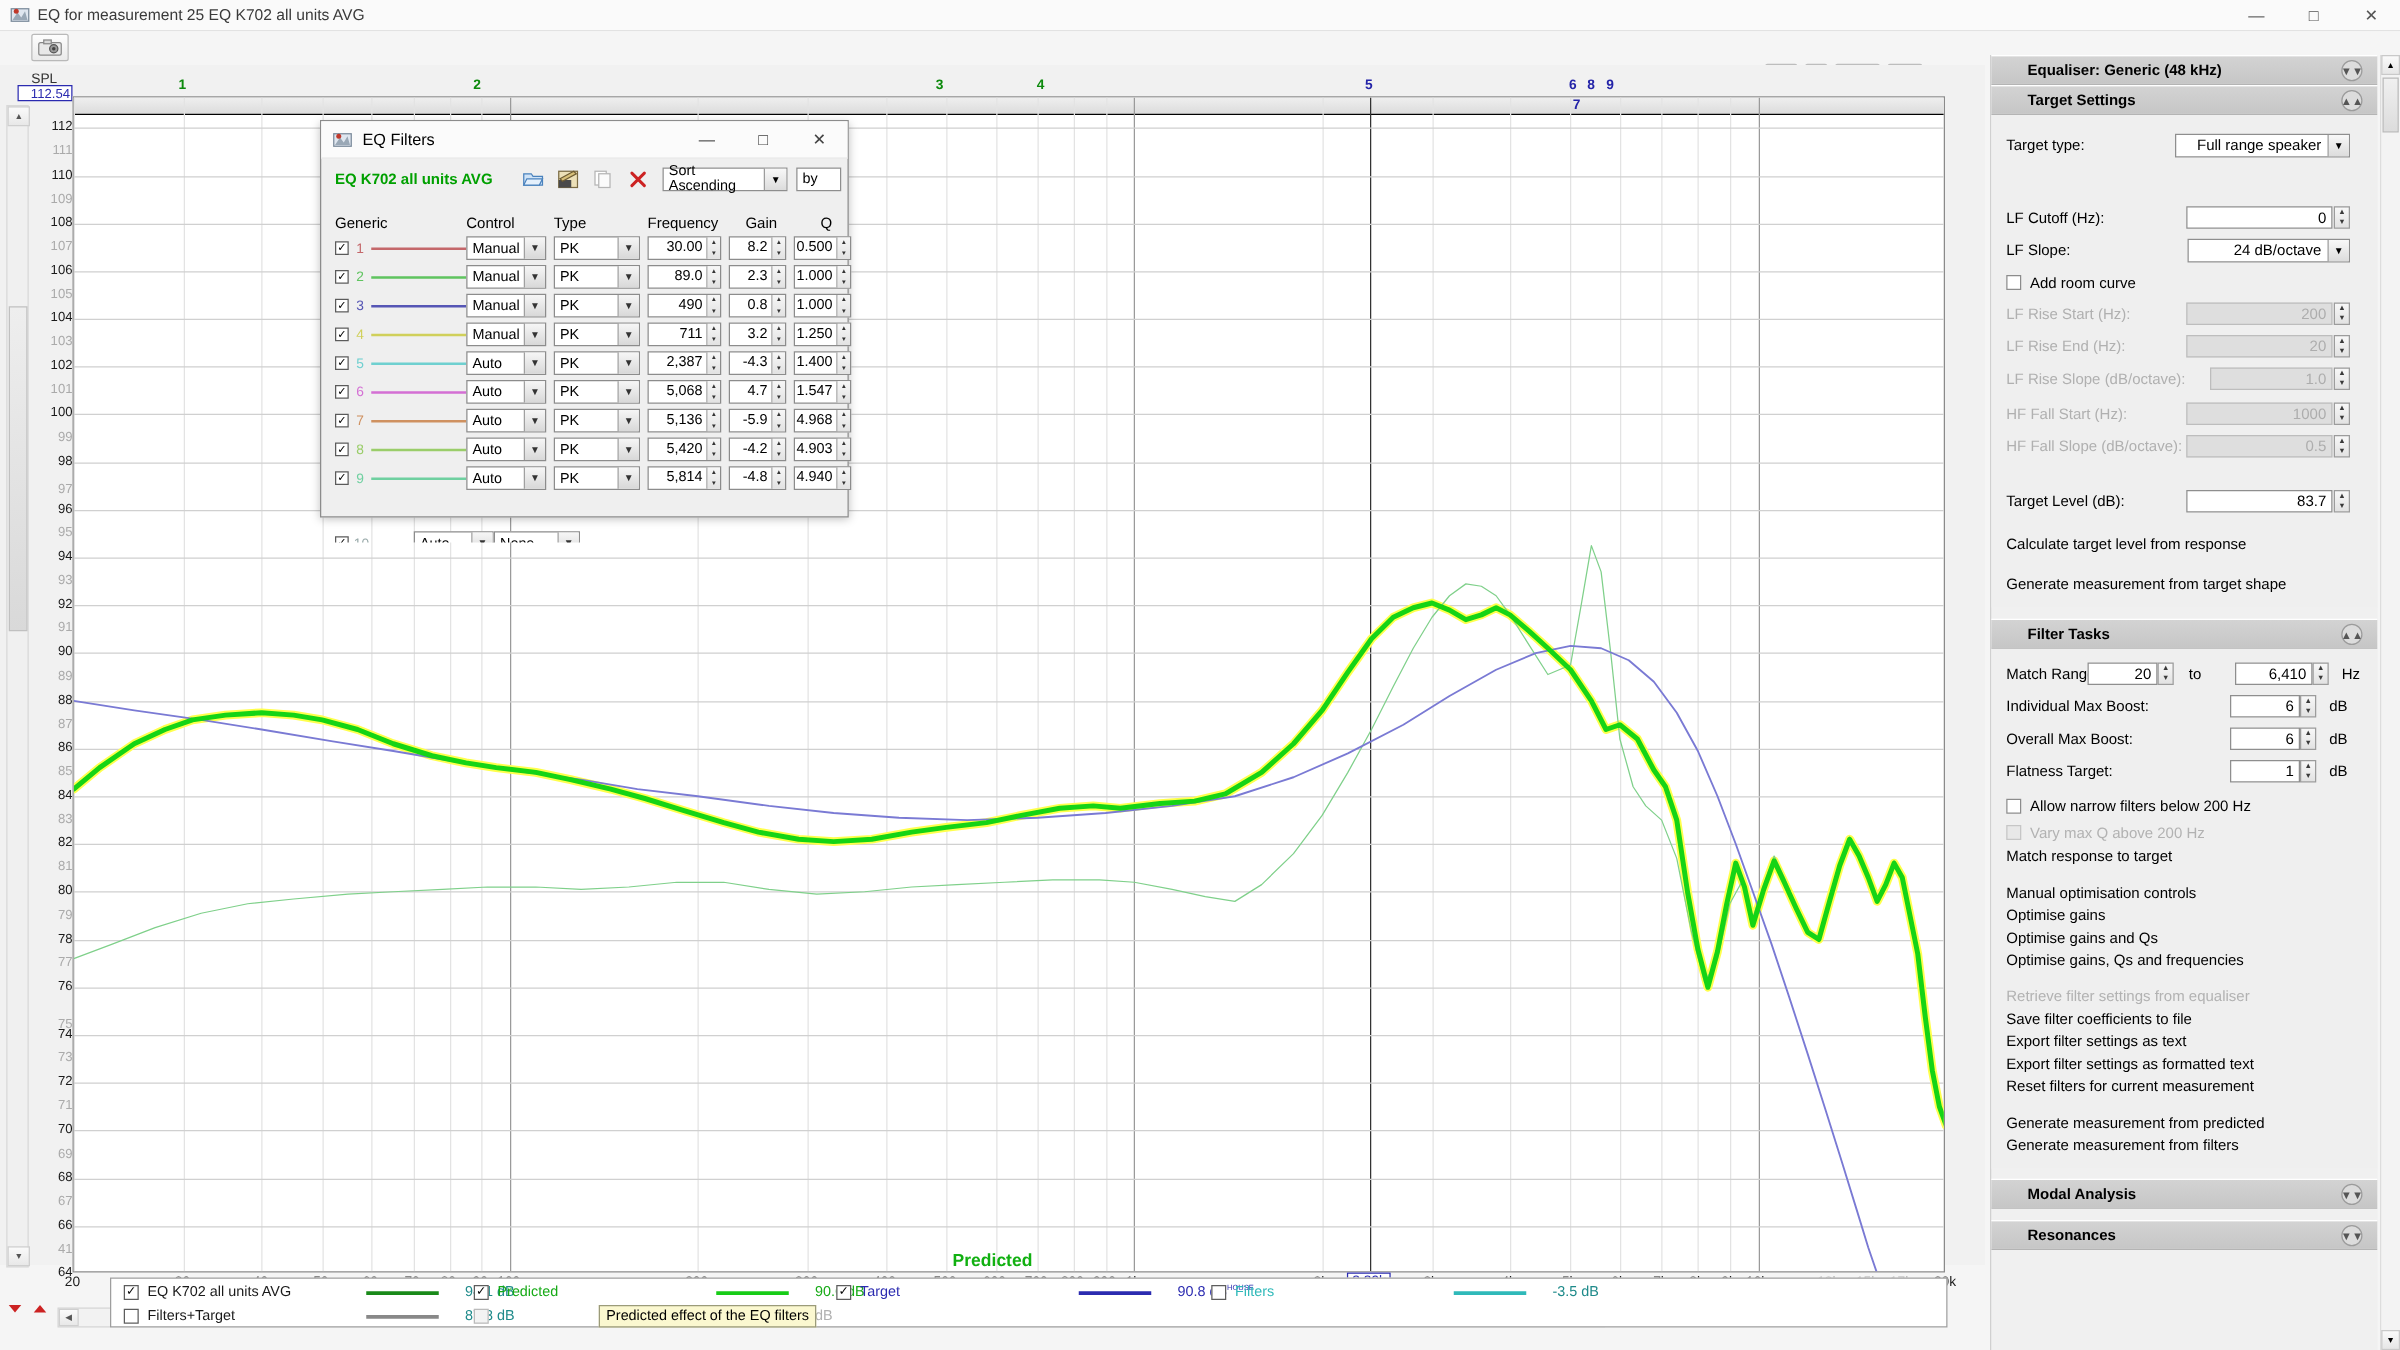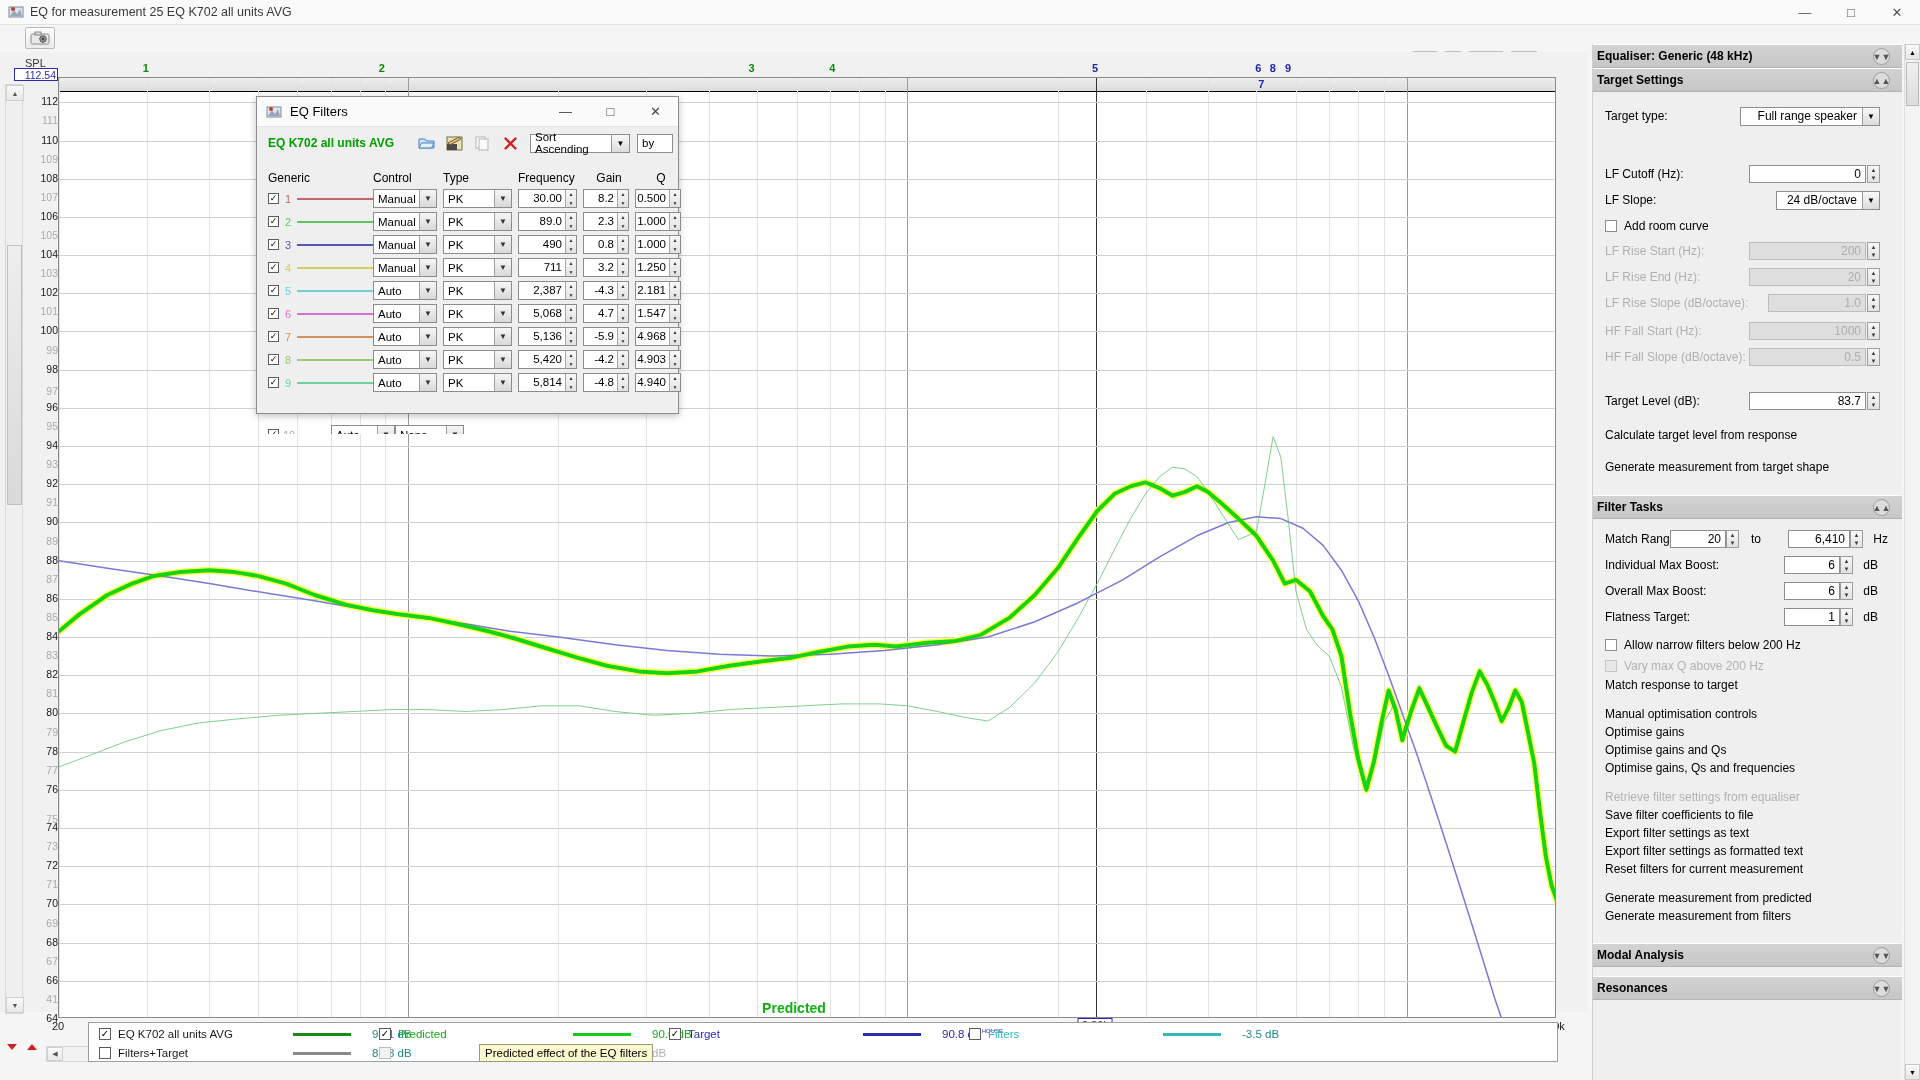--- a/index.html
+++ b/index.html
@@ -94,21 +94,21 @@
   .tooltip { position:absolute; background:#fbf8d0; border:1px solid #9b9b7a;
       font-size:11.5px; padding:2px 5px; color:#000; }
 
   .bottom-left-icons { position:absolute; left:4px; top:1040px; display:flex; gap:4px; }
 
   
   .rpanel { position:absolute; left:1592px; top:44px; width:310px; height:1036px;
       background:#f0f0f0; border-left:1px solid #d0d0d0; overflow:hidden; }
   .sect-head { position:relative; height:24px; background:linear-gradient(#d3d3d3,#c6c6c6);
       border-top:1px solid #fff; border-bottom:1px solid #b4b4b4;
-      display:flex; align-items:center; padding-left:4px; font-weight:bold; font-size:12px; }
+      display:flex; align-items:center; padding-left:29px; font-weight:bold; font-size:12px; }
   .sect-head .chev { position:absolute; right:12px; top:3px; width:17px; height:17px;
       border-radius:50%; border:1px solid #9c9c9c; color:#555; font-size:9px;
       display:flex; align-items:center; justify-content:center; background:#dcdcdc; }
   .sect-body { background:#efefef; padding:9px 12px 10px 12px; }
   .fld { position:relative; height:22px; margin-bottom:4px; display:flex; align-items:center; }
   .fld .lbl { font-size:12px; }
   .fld.disabled .lbl { color:#b0b0b0; }
   .inp { position:absolute; right:24px; height:18px; border:1px solid #8e8e8e; background:#fff;
       font-size:12px; text-align:right; padding-right:4px; line-height:17px; }
   .inp.grey { background:#dedede; color:#adadad; border-color:#bdbdbd; }
@@ -524,21 +524,21 @@
       <div class="fld">
         <span class="lbl">LF Cutoff (Hz):</span>
         <span class="inp" style="width:117px">0</span>
         <span class="spin" style="right:10px">
             <div>▲</div>
             <div>▼</div>
           </span>
       </div>
       <div class="fld">
         <span class="lbl">LF Slope:</span>
-        <span class="combo" style="width:104px">
+        <span class="combo" style="width:130px">
           <span class="cv">24 dB/octave</span>
           <span class="ca">▼</span>
         </span>
       </div>
       <div class="chkrow" style="margin-top:4px">
         <span class="chkbox"></span>
         <span>Add room curve</span>
       </div>
       <div class="fld disabled" style="margin-top:4px">
         <span class="lbl">LF Rise Start (Hz):</span>
@@ -961,21 +961,21 @@
               <span class="numbox sm">
                 <span class="nv">-4.3</span>
                 <span class="na">
                   <div>▲</div>
                   <div>▼</div>
                 </span>
               </span>
             </span>
             <span class="c-q">
               <span class="numbox sm">
-                <span class="nv">2.181</span>
+                <span class="nv">1.400</span>
                 <span class="na">
                   <div>▲</div>
                   <div>▼</div>
                 </span>
               </span>
             </span>
           </div>
           <div class="frow">
             <span class="c-gen">
               <span class="fchk">✓</span>

